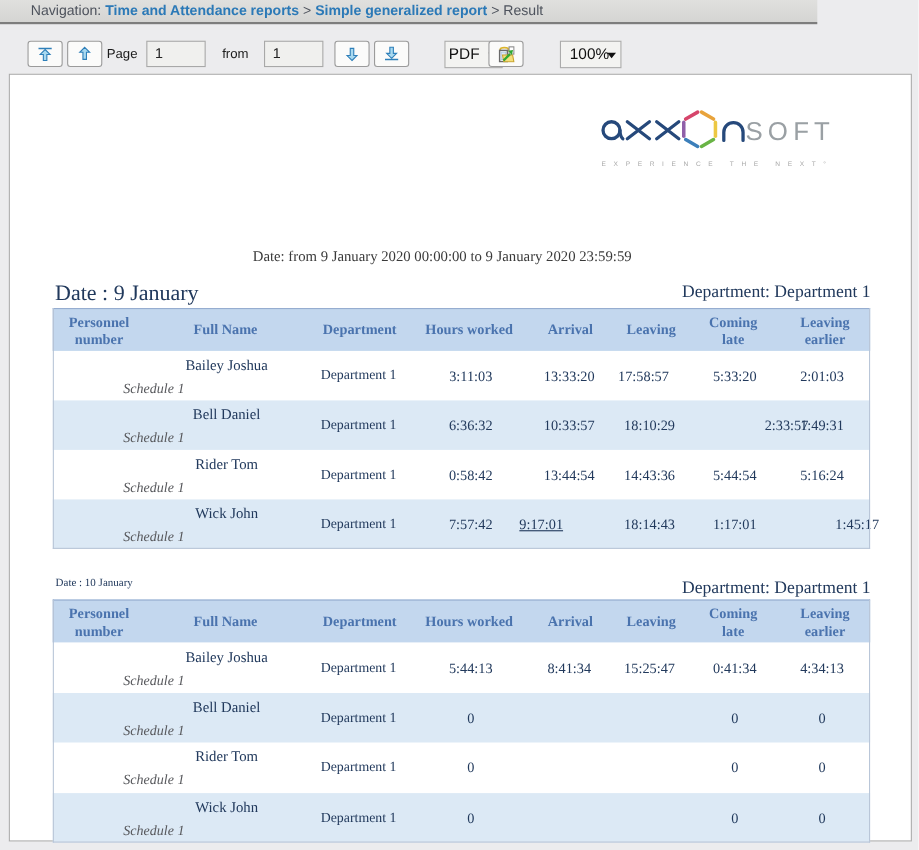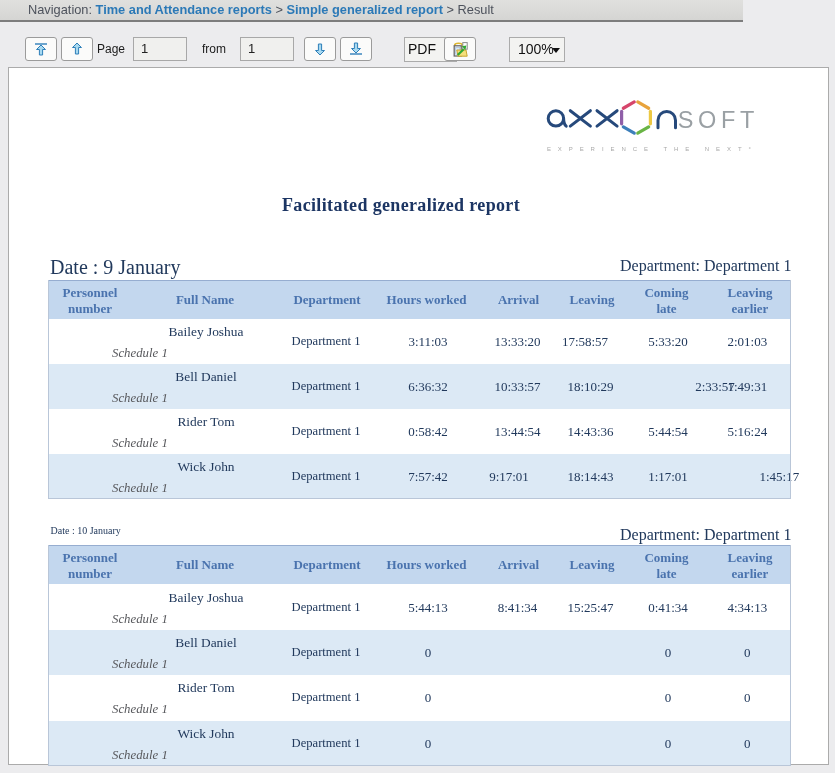--- a/index.html
+++ b/index.html
@@ -103,21 +103,21 @@
       <path d="M91.74 7.95 L102.67 14.25" stroke="#e8a33c"></path>
       <path d="M104.4 17.25 L104.4 29.85" stroke="#ecc843"></path>
       <path d="M102.67 32.85 L91.74 39.15" stroke="#69b445"></path>
       <path d="M88.26 39.15 L77.33 32.85" stroke="#3c7fba"></path>
       <path d="M75.6 29.85 L75.6 17.25" stroke="#8f5fa8"></path>
     </g>
     <text x="131.7" y="33.7" font-family="Liberation Sans, sans-serif" font-size="23.5" fill="#9aa0a4" letter-spacing="4.7">SOFT</text>
     <text x="0.9" y="56.5" font-family="Liberation Sans, sans-serif" font-size="6" fill="#a9a9a9" textLength="204" lengthAdjust="spacing">EXPERIENCE&nbsp;THE&nbsp;NEXT°</text>
   </svg>
 
-  <div class="abs cx" style="left:392px; top:127.3px; font-size:18px; letter-spacing:0.35px; font-weight:bold; color:#1c3563;">Facilitated generalized report</div>
+  <div class="abs cx" style="left:393px; top:156.5px; font-size:13.4px; color:#3a3a3a;">Date: from 9 January 2020 00:00:00 to 9 January 2020 23:59:59</div>
 
   <div class="abs" style="left:41px; top:187.5px; font-size:20px;">Date : 9 January</div>
   <div class="abs" style="right:35.5px; top:188.5px; font-size:16px;">Department: Department 1</div>
 
   <div class="tframe" style="top:212px; height:219px;"></div>
   <div class="hdr" style="top:212px; height:38.5px;">
     <div class="hcell" style="left:40px; top:4px;">Personnel<br>number</div>
     <div class="hcell" style="left:155px; top:11px;">Full Name</div>
     <div class="hcell" style="left:277px; top:11px;">Department</div>
     <div class="hcell" style="left:376.5px; top:11px;">Hours worked</div>
@@ -154,21 +154,21 @@
     <div class="dcell" style="left:468.5px;">13:44:54</div>
     <div class="dcell" style="left:541.5px;">14:43:36</div>
     <div class="dcell" style="left:619px;">5:44:54</div>
     <div class="dcell" style="left:698.3px;">5:16:24</div>
   </div>
   <div class="row rowb" style="top:385.5px;">
     <div class="name" style="left:157px;">Wick John</div>
         <div class="sched">Schedule 1</div>
     <div class="dcell dep" style="left:277px;">Department 1</div>
     <div class="dcell" style="left:379px;">7:57:42</div>
-    <div class="dcell" style="left:460px;">9:17:01</div>
+    <div class="dcell" style="left:443px;text-decoration:underline;">9:17:01</div>
     <div class="dcell" style="left:541.5px;">18:14:43</div>
     <div class="dcell" style="left:619px;">1:17:01</div>
     <div class="dcell" style="left:698.3px;margin-left:33px;">1:45:17</div>
   </div>
 
   <div class="abs" style="left:41.5px; top:457px; font-size:10px;">Date : 10 January</div>
   <div class="abs" style="right:35.5px; top:458px; font-size:16px;">Department: Department 1</div>
 
   <div class="tframe" style="top:477.3px; height:221px;"></div>
   <div class="hdr" style="top:477.3px; height:39.2px;">

